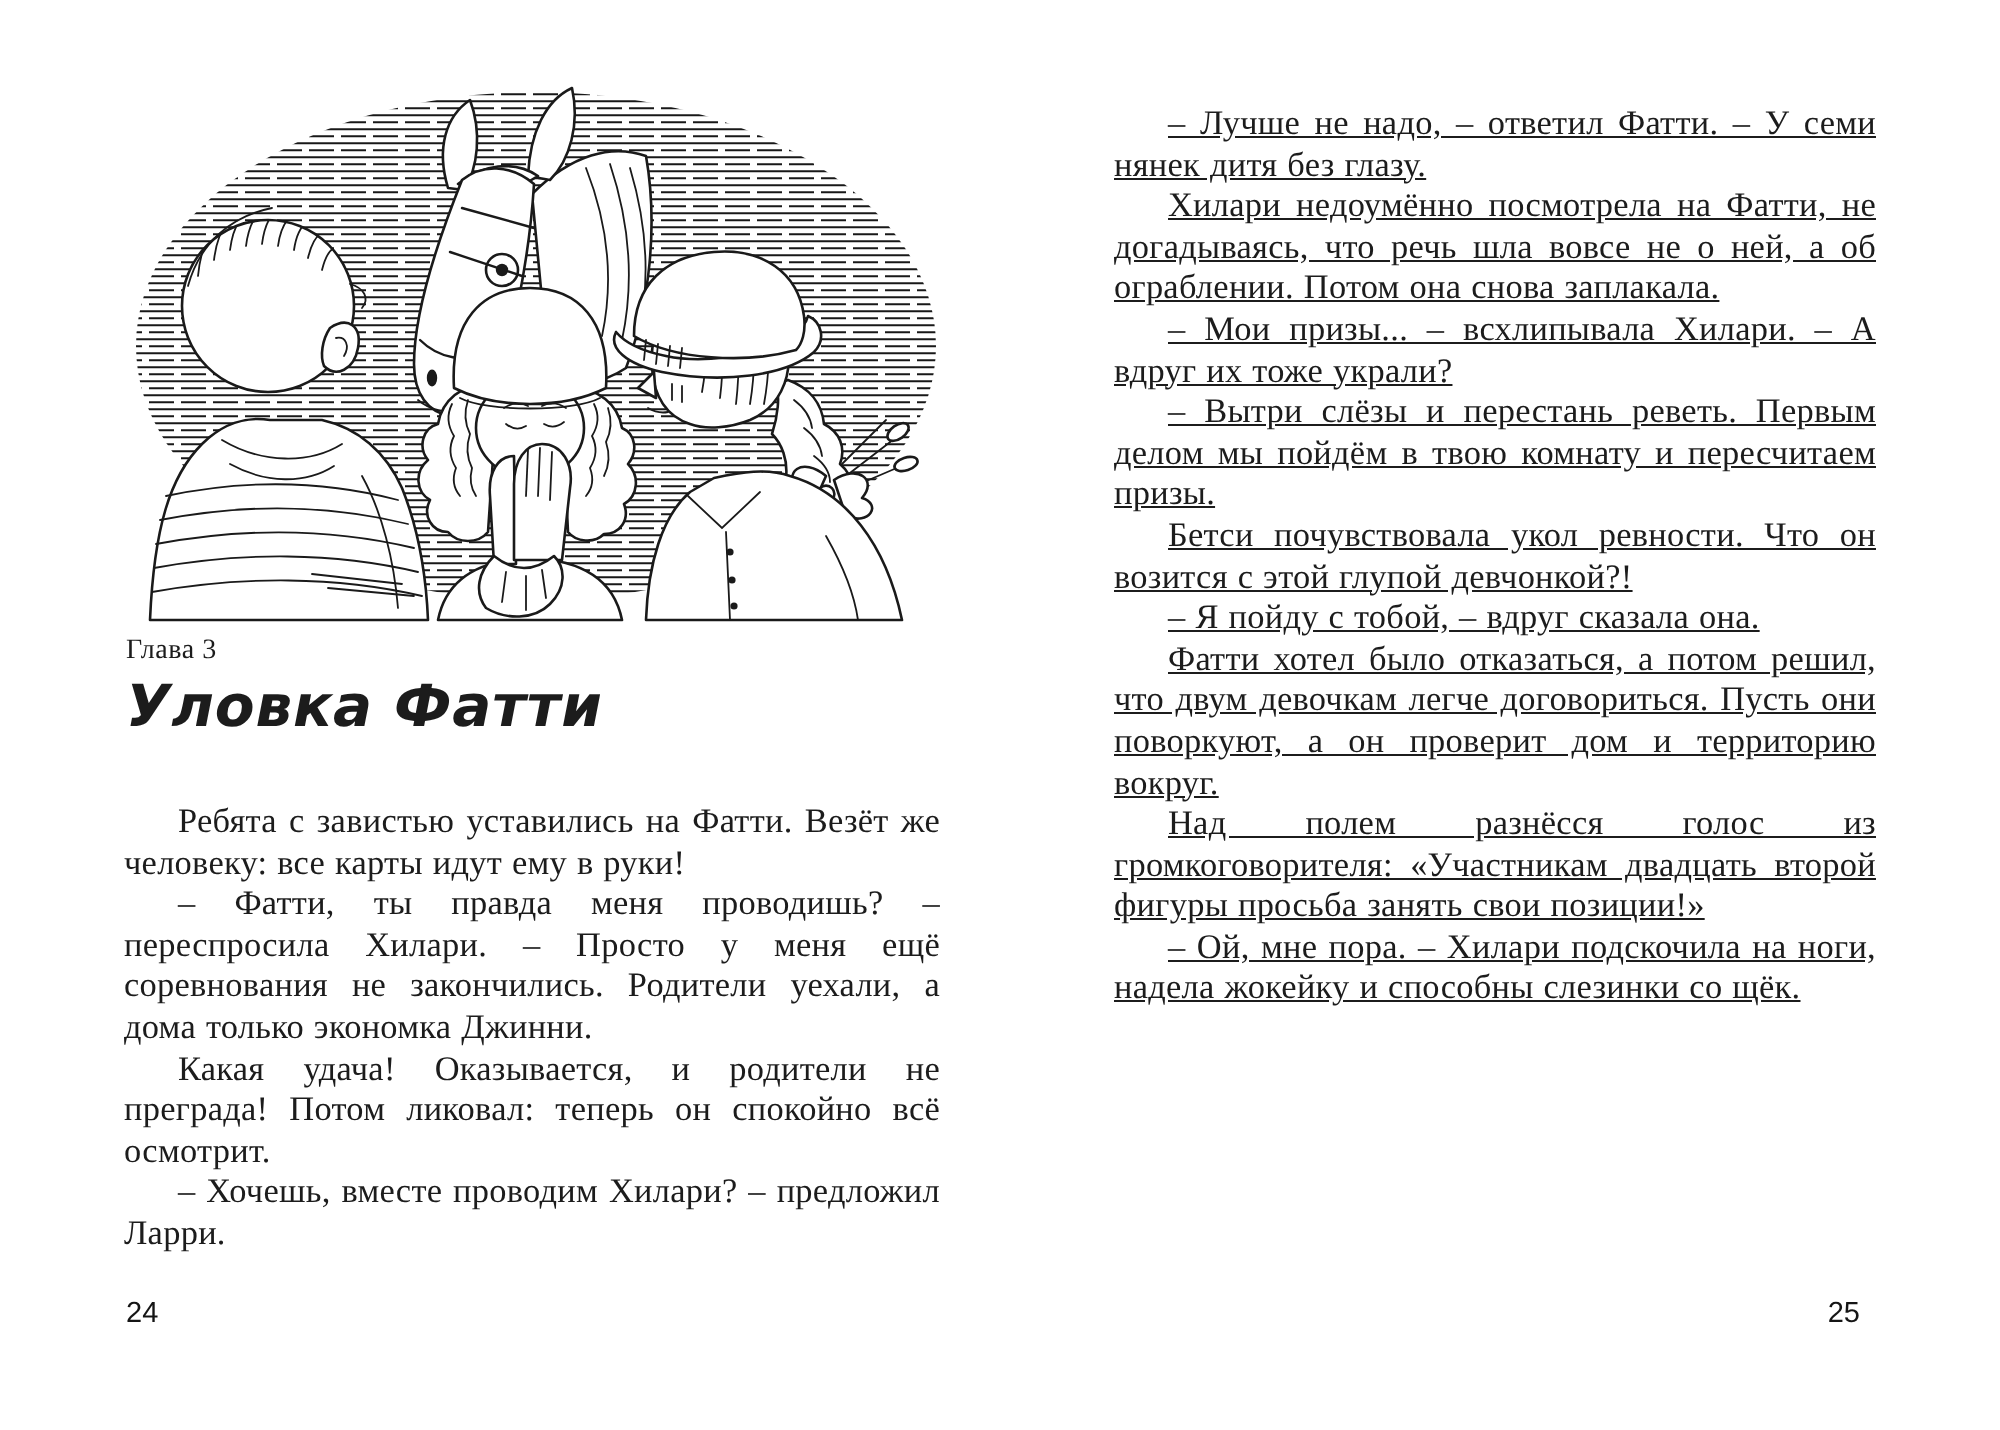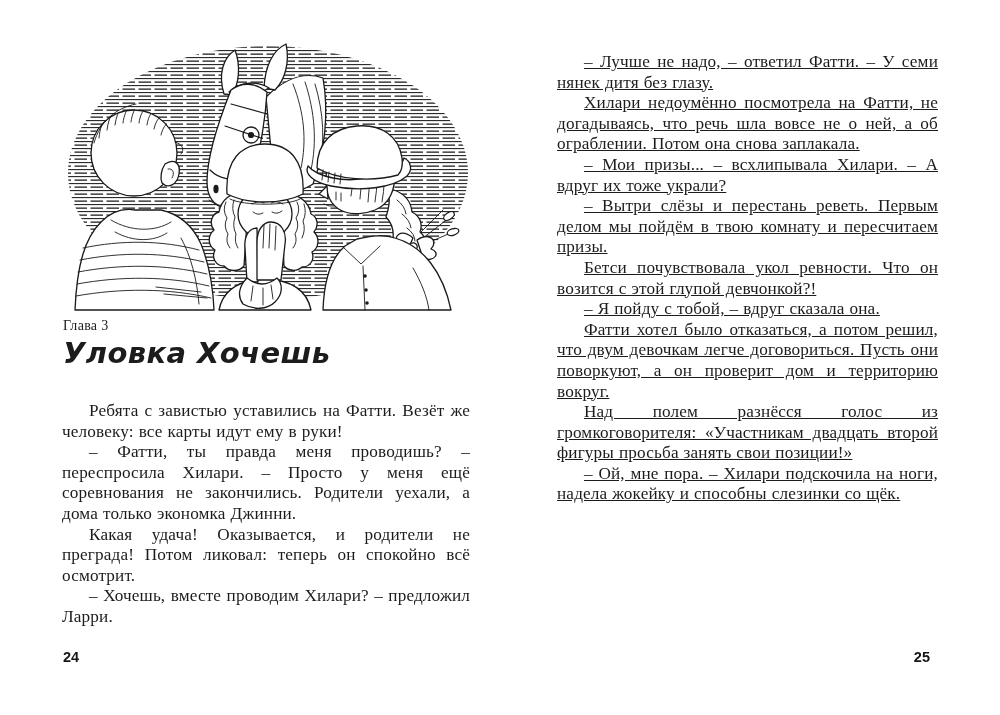--- a/index.html
+++ b/index.html
@@ -20,21 +20,21 @@
   }
   .body-text{position:absolute;left:0;}
   .body-left{top:401px;width:408px;}
   .body-right{top:52px;width:381px;text-decoration:underline;}
   p.para{
     margin:0;font-size:17.2px;line-height:20.6px;text-align:justify;
     text-indent:27px;letter-spacing:.15px;word-spacing:.5px;
   }
   .pagenum{
     position:absolute;top:649px;font-family:"Liberation Sans",sans-serif;
-    font-weight:bold;font-size:14.5px;color:#151515;
+    font-weight:normal;font-size:14.5px;color:#151515;
   }
   .pagenum-left{left:1px;}
   .pagenum-right{right:8px;margin-left:24px;}
   .ill-stroke{fill:none;stroke:#1a1a1a;stroke-width:1.2;stroke-linecap:round;stroke-linejoin:round;}
   .ill-fill{fill:#ffffff;stroke:#1a1a1a;stroke-width:1.3;stroke-linecap:round;stroke-linejoin:round;}
   .ill-thin{fill:none;stroke:#1a1a1a;stroke-width:.9;stroke-linecap:round;}
 </style>
 </head>
 <body>
 
@@ -169,21 +169,21 @@
           <path class="ill-thin" d="M275,150 l0,8 M280,151 l0,8"></path>
           <path class="ill-fill" d="M247,124 C243,132 252,140 270,144 C300,150 332,146 346,134 C352,128 350,119 343,116 C340,130 300,142 272,136 C262,134 252,130 247,124 Z"></path>
           <path class="ill-fill" d="M256,126 C256,100 272,86 296,84 C320,82 338,94 341,116 C342,124 340,130 337,133 C312,140 276,138 256,126 Z"></path>
           <path class="ill-thin" d="M262,128 L261,138 M268,130 L267,140 M274,131 L273,141 M280,132 L279,142"></path>
         </g>
       </svg>
     </div>
 
     <div class="chapter">
       <div class="chapter-label">Глава 3</div>
-      <div class="chapter-title">Уловка Хочешь</div>
+      <div class="chapter-title">Уловка Фатти</div>
     </div>
 
     <div class="body-text body-left">
         <p class="para">Ребята с завистью уставились на Фатти. Везёт же человеку: все карты идут ему в руки!</p>
         <p class="para">– Фатти, ты правда меня проводишь? – переспросила Хилари. – Просто у меня ещё соревнования не закончились. Родители уехали, а дома только экономка Джинни.</p>
         <p class="para">Какая удача! Оказывается, и родители не преграда! Потом ликовал: теперь он спокойно всё осмотрит.</p>
         <p class="para">– Хочешь, вместе проводим Хилари? – предложил Ларри.</p>
       </div>
 
     <div class="pagenum pagenum-left">24</div>

